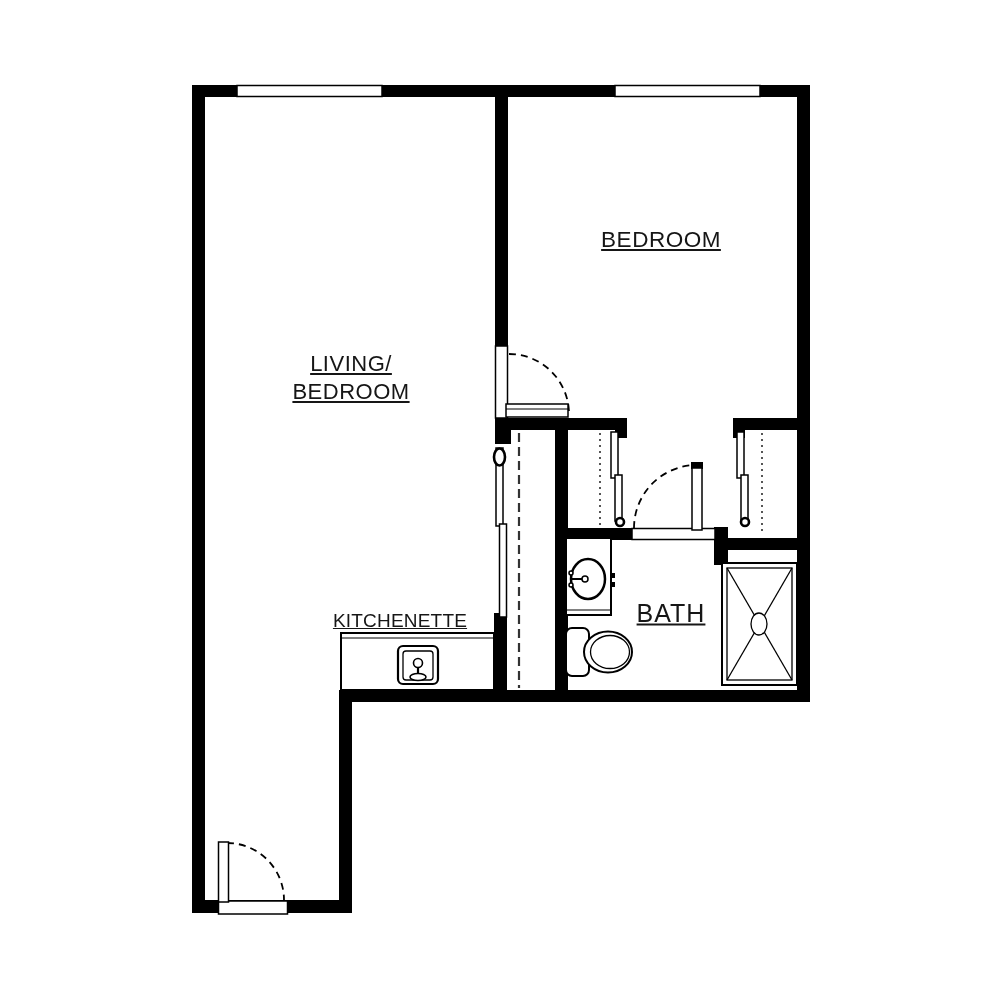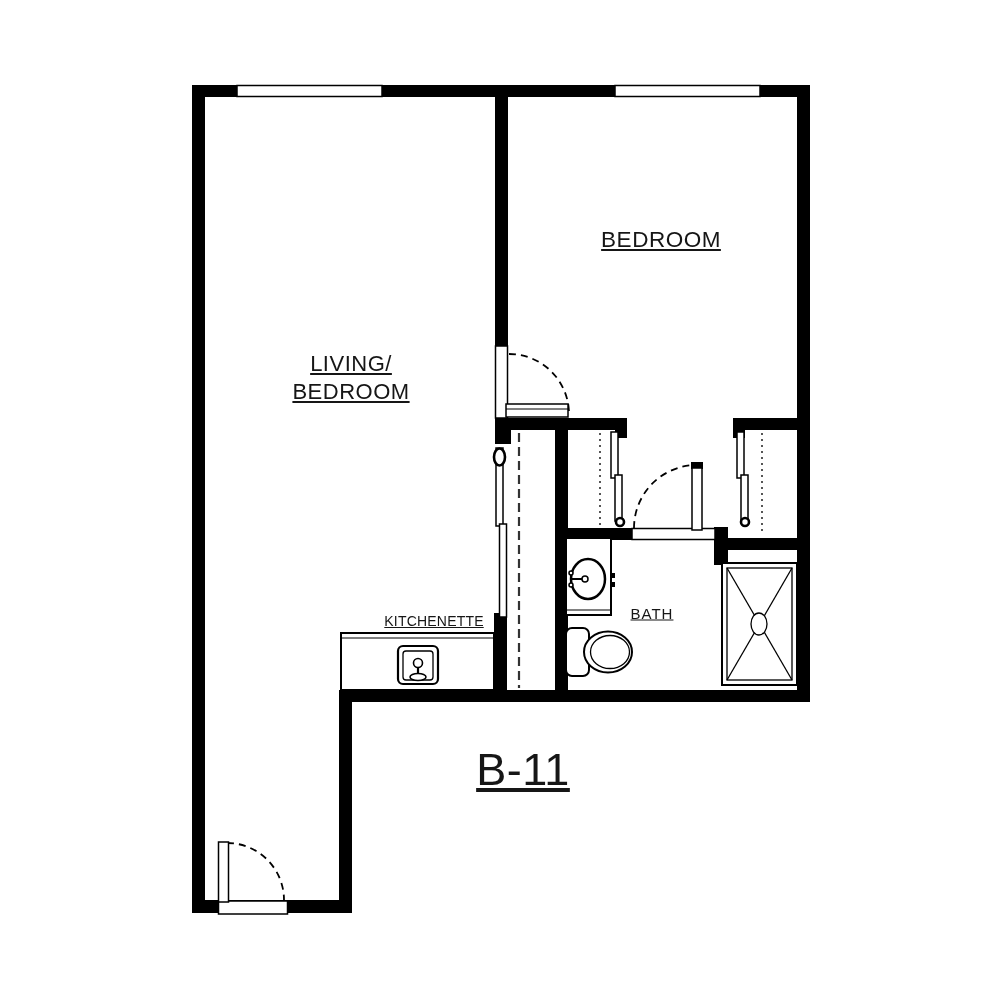--- a/index.html
+++ b/index.html
@@ -15,22 +15,22 @@
   .arc{fill:none;stroke:#000;stroke-width:1.8;stroke-dasharray:7 5;}
   .dashline{stroke:#333;stroke-width:2.2;stroke-dasharray:9 5;}
   .dotline{stroke:#444;stroke-width:1.8;stroke-dasharray:2 4;}
   .knob{fill:#fff;stroke:#000;stroke-width:2.6;}
   .lbl{
     position:absolute;transform:translate(-50%,-50%);
     white-space:nowrap;text-align:center;color:#161616;text-decoration:underline;
   }
   .lbl-living{left:351px;top:342px;font-size:22px;line-height:28px;letter-spacing:0.5px;margin-top:36px;}
   .lbl-bedroom{left:661px;top:240px;font-size:22.5px;letter-spacing:0.5px;}
-  .lbl-kitchenette{left:434px;top:621px;font-size:14px;letter-spacing:0.2px;}
-  .lbl-bath{left:652px;top:613px;font-size:15px;letter-spacing:1px;}
+  .lbl-kitchenette{left:400px;top:621px;font-size:19px;letter-spacing:0.2px;}
+  .lbl-bath{left:671px;top:613px;font-size:25px;letter-spacing:1px;}
   .lbl-unit{left:523px;top:770px;font-size:45px;letter-spacing:0.5px;}
   .lbl span{display:block;}
 </style>
 </head>
 <body>
 
 <div id="stage">
 
   <svg id="planSvg" width="1000" height="1000" viewBox="0 0 1000 1000">
 
@@ -131,14 +131,13 @@
     </g>
   </svg>
 
   <div class="lbl lbl-living">
     <span>LIVING/</span>
     <span>BEDROOM</span>
   </div>
   <div class="lbl lbl-bedroom">BEDROOM</div>
   <div class="lbl lbl-kitchenette">KITCHENETTE</div>
   <div class="lbl lbl-bath">BATH</div>
-  <div class="lbl lbl-unit">B-11</div>
 </div>
 
 </body></html>

